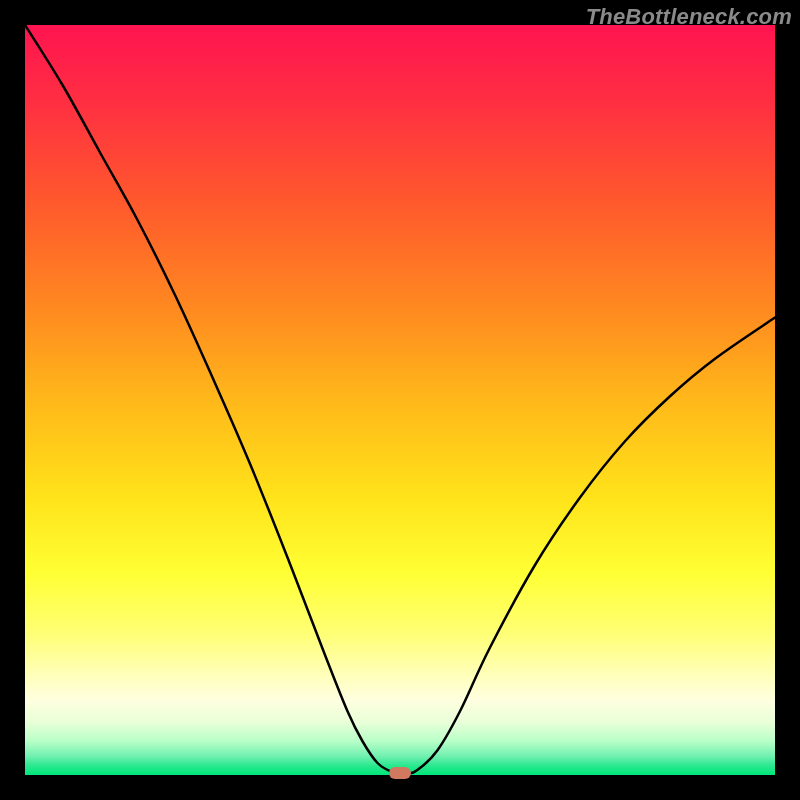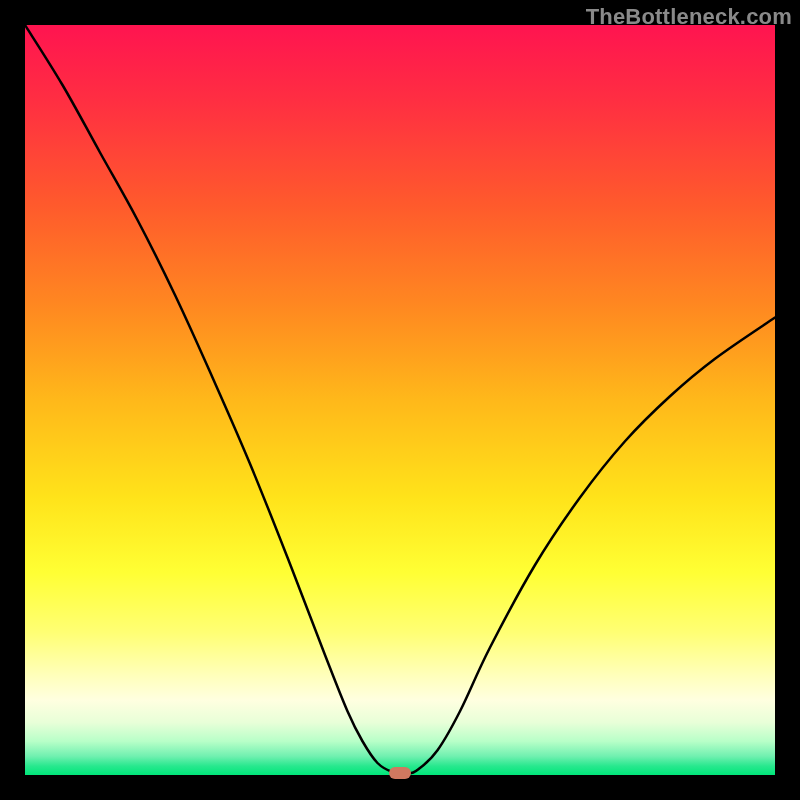--- a/index.html
+++ b/index.html
@@ -43,20 +43,21 @@
   .watermark {
     position: absolute;
     top: 4px;
     right: 8px;
     font-family: Arial, Helvetica, sans-serif;
     font-size: 22px;
     font-weight: 600;
     color: #8a8a8a;
     letter-spacing: 0.2px;
     user-select: none;
+    font-style: italic;
   }
   svg.curve {
     position: absolute;
     left: 0;
     top: 0;
     width: 750px;
     height: 750px;
     pointer-events: none;
   }
   .marker {

